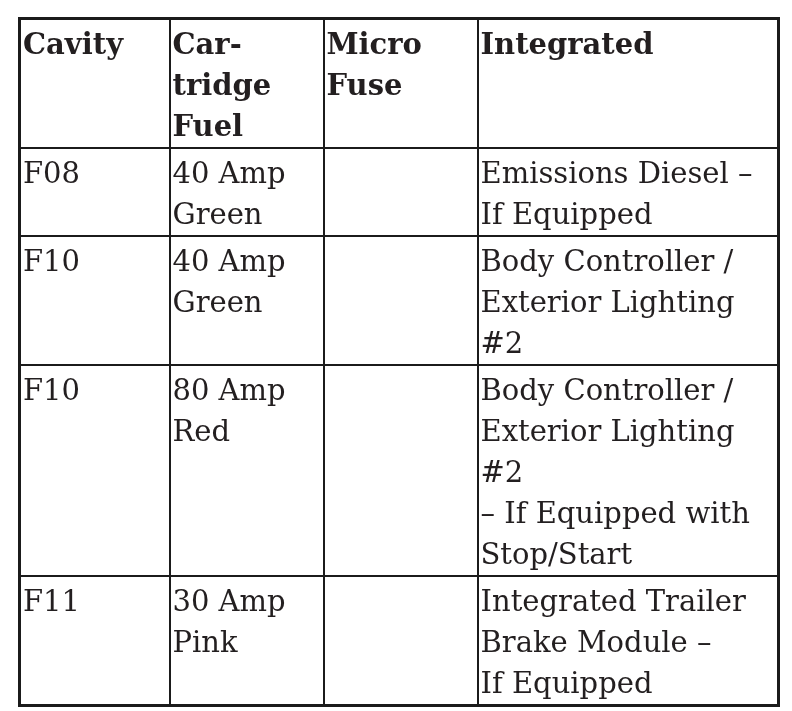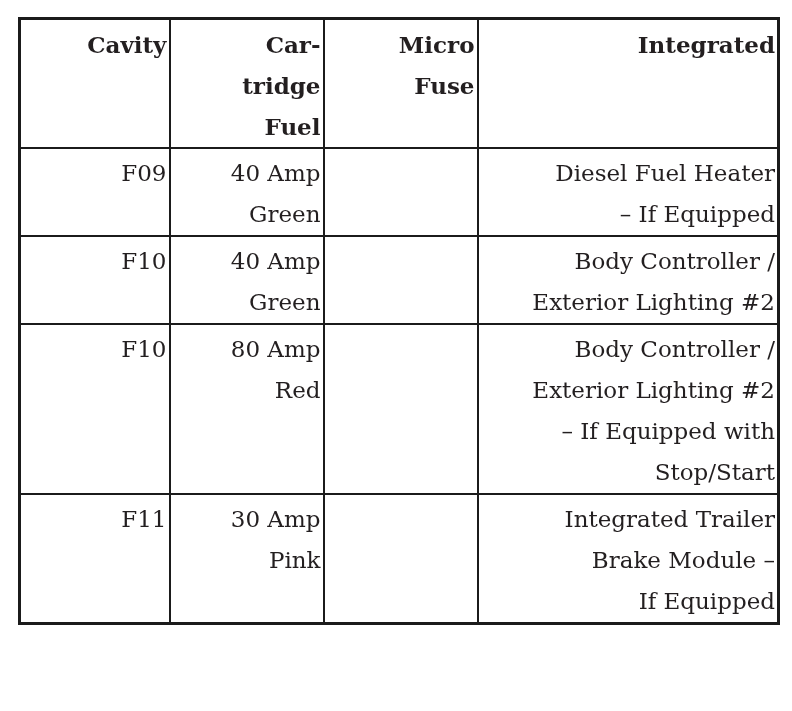--- a/index.html
+++ b/index.html
@@ -19,24 +19,24 @@
     position: absolute;
     left: 18px;
     top: 17px;
     border-collapse: collapse;
     table-layout: fixed;
     border: 3px solid #1b1b1b;
   }
   .fuse-table th,
   .fuse-table td {
     border: 2px solid #1b1b1b;
-    text-align: right;
+    text-align: left;
     vertical-align: top;
     white-space: pre-line;
-    font-size: 23px;
+    font-size: 29px;
     line-height: 41px;
     padding: 4px 2px 0 2px;
     overflow: hidden;
   }
   .fuse-table th {
     font-weight: bold;
   }
   .col-cavity      { width: 150px; }
   .col-cartridge   { width: 154px; }
   .col-micro       { width: 154px; }
@@ -63,27 +63,27 @@
       <th>Cavity</th>
       <th>Car-
 tridge
 Fuel</th>
       <th>Micro
 Fuse</th>
       <th>Integrated</th>
     </tr>
   </thead>
   <tbody>
-    <tr class="row-h83">
-      <td>F09</td>
+    <tr class="row-h84">
+      <td>F08</td>
       <td>40 Amp
 Green</td>
       <td></td>
-      <td>Diesel Fuel Heater
-– If Equipped</td>
+      <td>Emissions Diesel –
+If Equipped</td>
     </tr>
     <tr class="row-h83">
       <td>F10</td>
       <td>40 Amp
 Green</td>
       <td></td>
       <td>Body Controller /
 Exterior Lighting #2</td>
     </tr>
     <tr class="row-h160">

